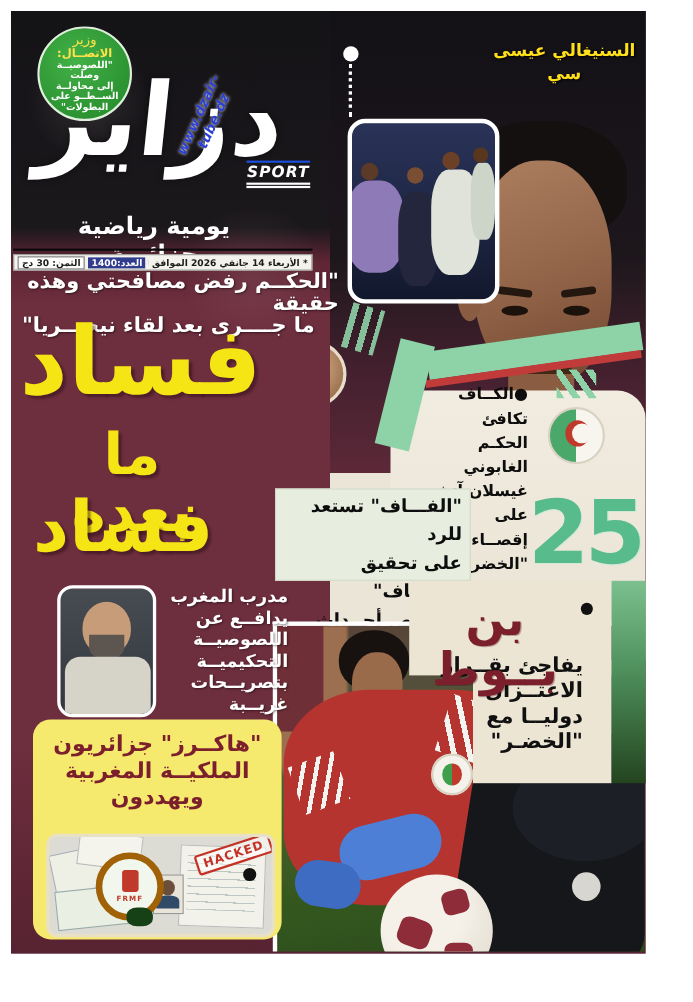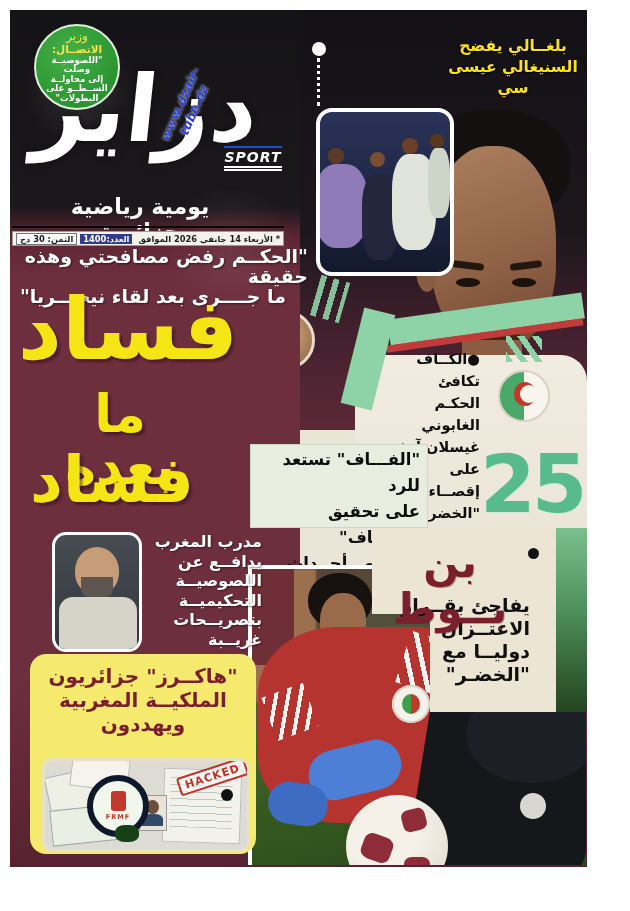--- a/index.html
+++ b/index.html
@@ -164,21 +164,21 @@
   .doc-card1{position:absolute;left:2px;top:10px;width:62px;height:36px;background:#eef0e6;border:1px solid #aab;transform:rotate(-12deg);}
   .doc-card2{position:absolute;left:26px;top:-4px;width:56px;height:30px;background:#f4f4ec;border:1px solid #bbb;transform:rotate(7deg);}
   .doc-card3{position:absolute;left:6px;top:46px;width:70px;height:34px;background:#e9efe2;border:1px solid #9aa;transform:rotate(-6deg);}
   .doc-pass{position:absolute;left:118px;top:8px;width:76px;height:72px;background:#f3f2ea;border:1px solid #bbb;transform:rotate(2deg);}
   .doc-lines{position:absolute;left:6px;top:8px;width:62px;height:50px;
     background:repeating-linear-gradient(180deg,#9aa 0 1px,transparent 1px 7px);opacity:.6;}
   .doc-portrait{position:absolute;left:94px;top:34px;width:26px;height:34px;background:#e8e4da;border:1px solid #999;}
   .doc-head{position:absolute;left:6px;top:4px;width:13px;height:14px;border-radius:50%;background:#6b4f3a;}
   .doc-shoulders{position:absolute;left:2px;top:18px;width:21px;height:12px;border-radius:40% 40% 0 0;background:#304a68;}
   .frmf-crest{position:absolute;left:42px;top:14px;width:62px;height:62px;border-radius:50%;background:#f2f7ee;
-    border:6px solid #0f172a;box-sizing:border-box;text-align:center;}
+    border:6px solid #a16207;box-sizing:border-box;text-align:center;}
   .frmf-crown{position:absolute;left:18px;top:10px;width:15px;height:20px;background:#c0392b;border-radius:3px;}
   .frmf-label{position:absolute;left:0;top:32px;width:50px;font-size:6.5px;font-weight:bold;color:#c0392b;letter-spacing:1px;}
   .hacked-stamp{position:absolute;left:132px;top:6px;transform:rotate(-18deg);color:#c43226;border:2px solid #c43226;
     font-size:11px;font-weight:bold;letter-spacing:1px;padding:1px 5px;border-radius:3px;background:rgba(255,255,255,.55);}
   .doc-dot{position:absolute;left:176px;top:28px;width:12px;height:12px;border-radius:50%;background:#111;}
   .doc-glove{position:absolute;left:70px;top:64px;width:24px;height:17px;background:#164016;border-radius:40%;}
 </style>
 </head>
 <body>
 
@@ -239,21 +239,20 @@
   <div class="abs referee-quote ar">
     <div>"الحكــم رفض مصافحتي وهذه حقيقة</div>
     <div class="q2">ما جــــرى بعد لقاء نيجيــريا"</div>
   </div>
 
   <div class="abs hl hl1 ar">فساد</div>
   <div class="abs hl hl2 ar">ما بعده</div>
   <div class="abs hl hl3 ar">فساد</div>
 
   <div class="abs belghali ar">
-    <div>بلغــالي يفضح</div>
     <div>السنيغالي عيسى سي</div>
   </div>
   <div class="abs callout-dot"></div>
   <div class="abs callout-line"></div>
 
   <div class="abs inset-photo">
     <div class="ip-purple"></div>
     <div class="ip-ref"></div>
     <div class="ip-white1"></div>
     <div class="ip-white2"></div>

